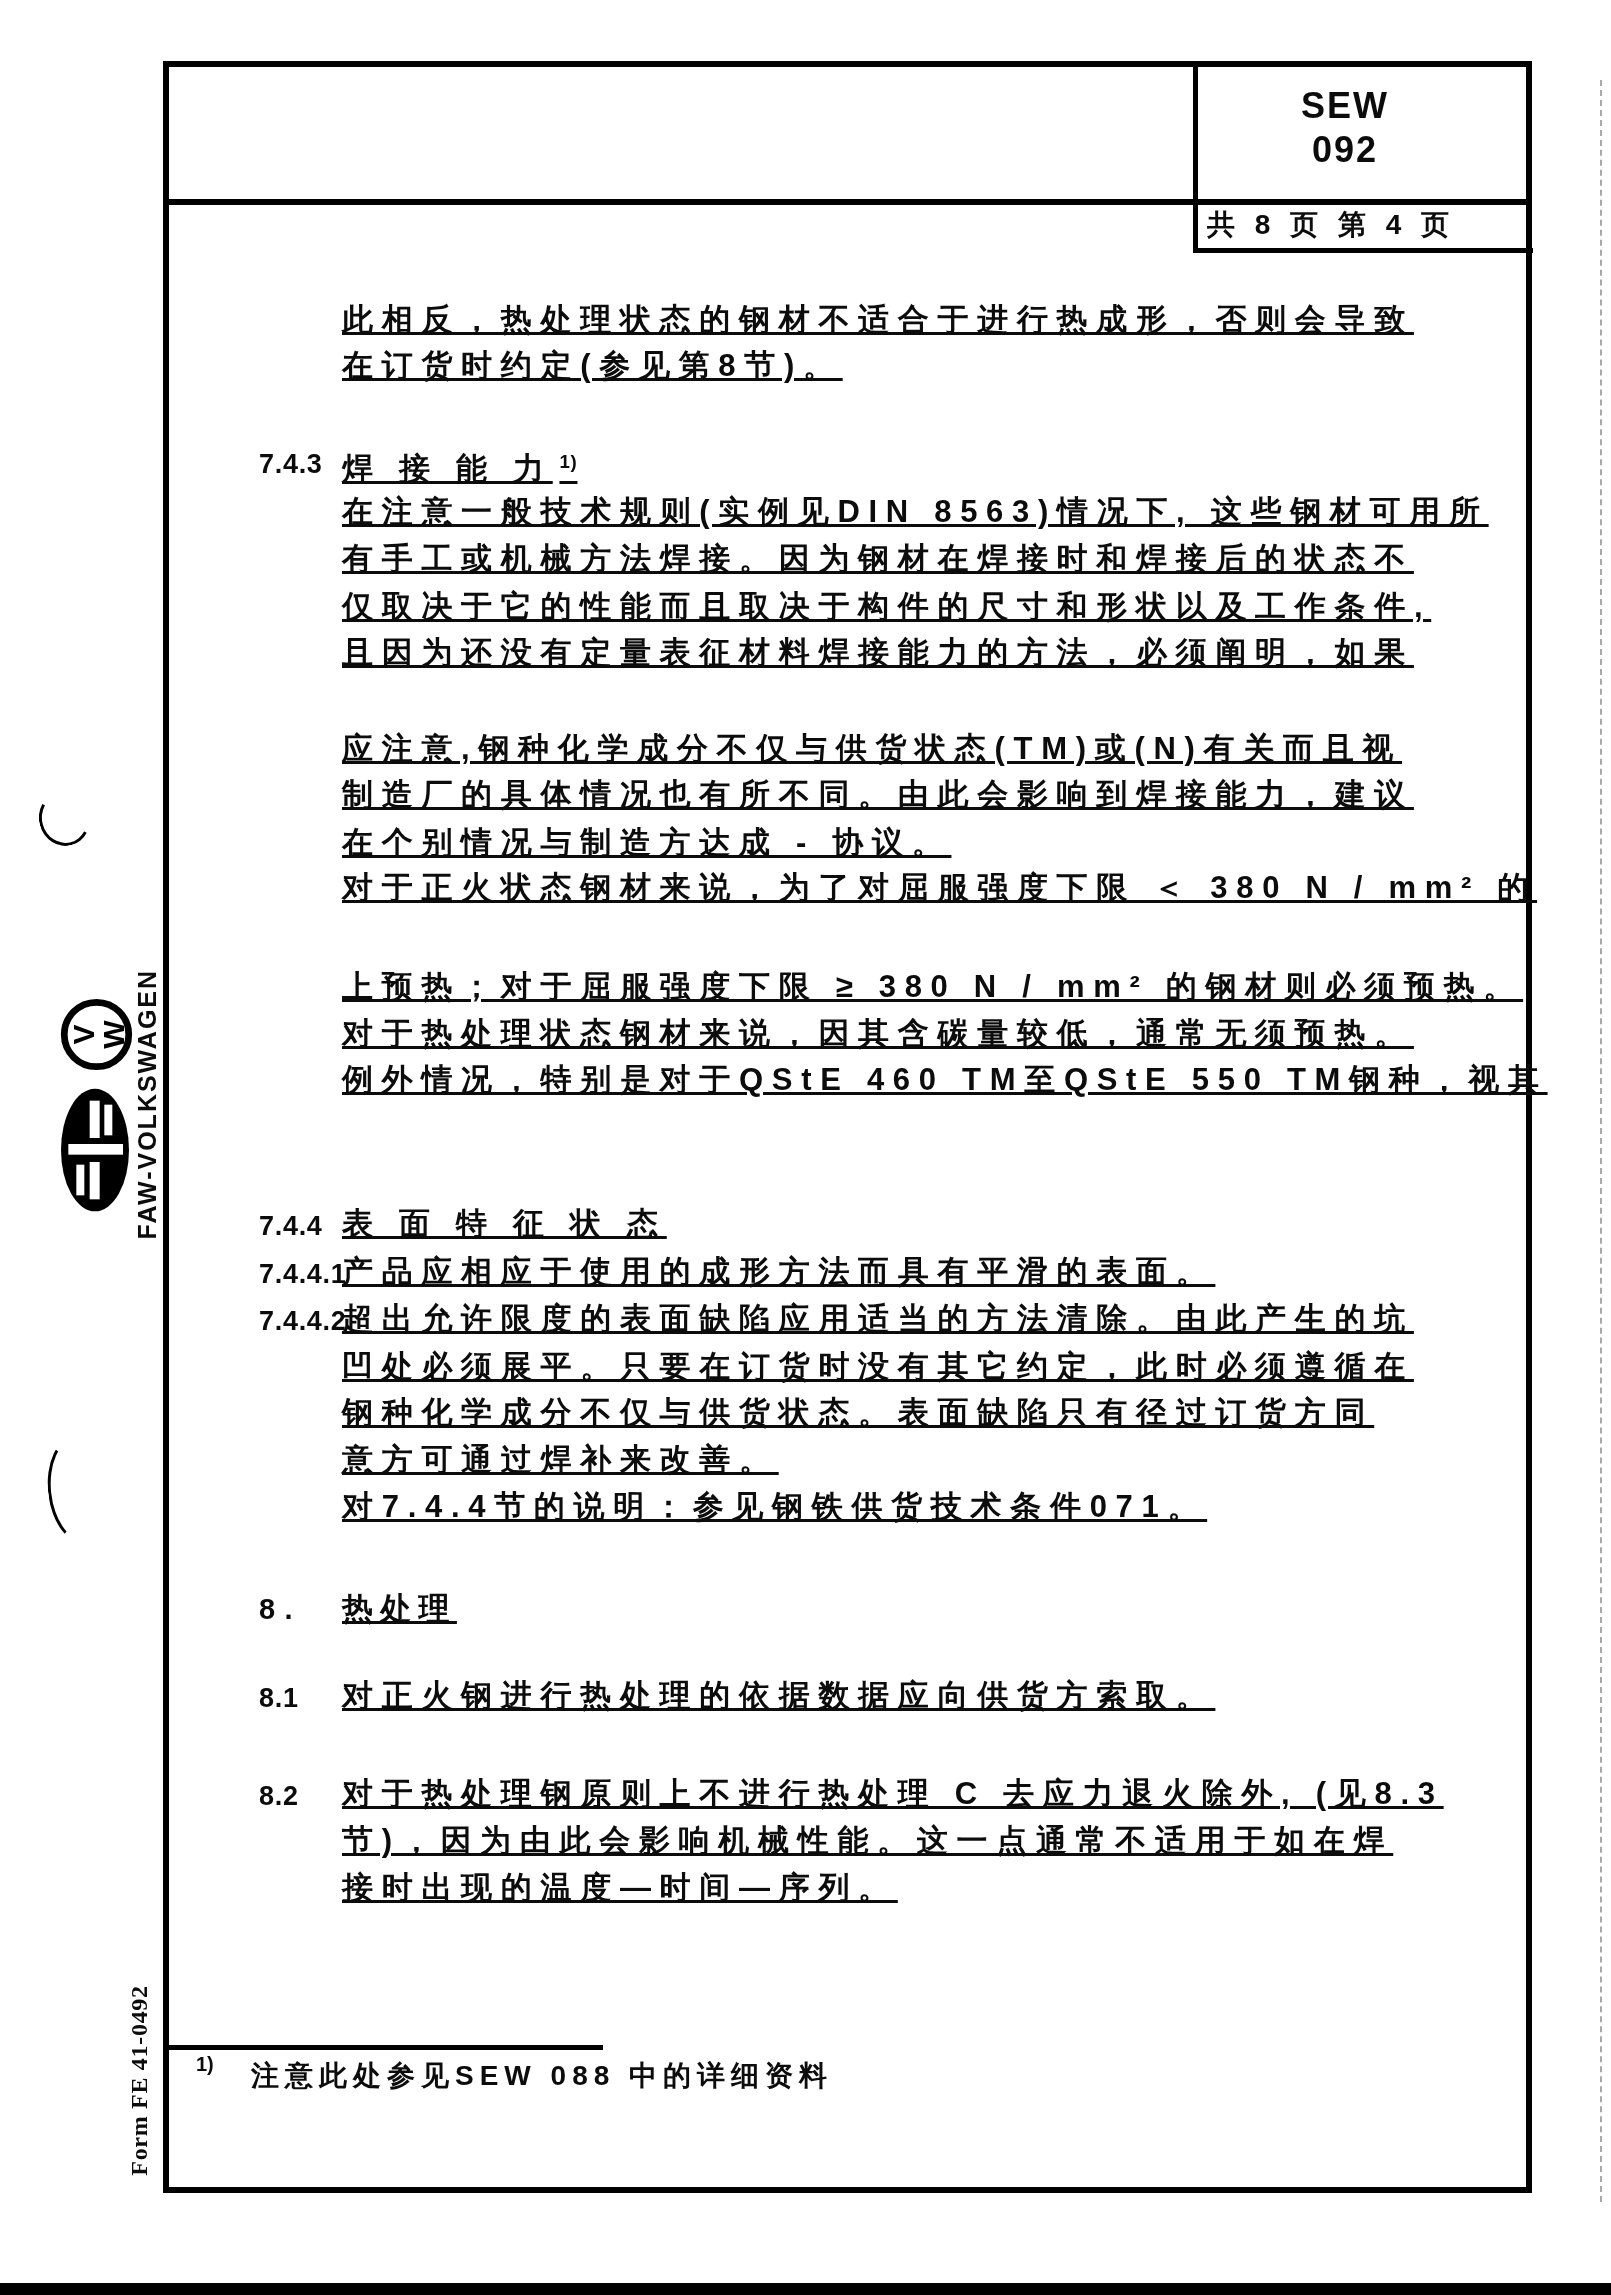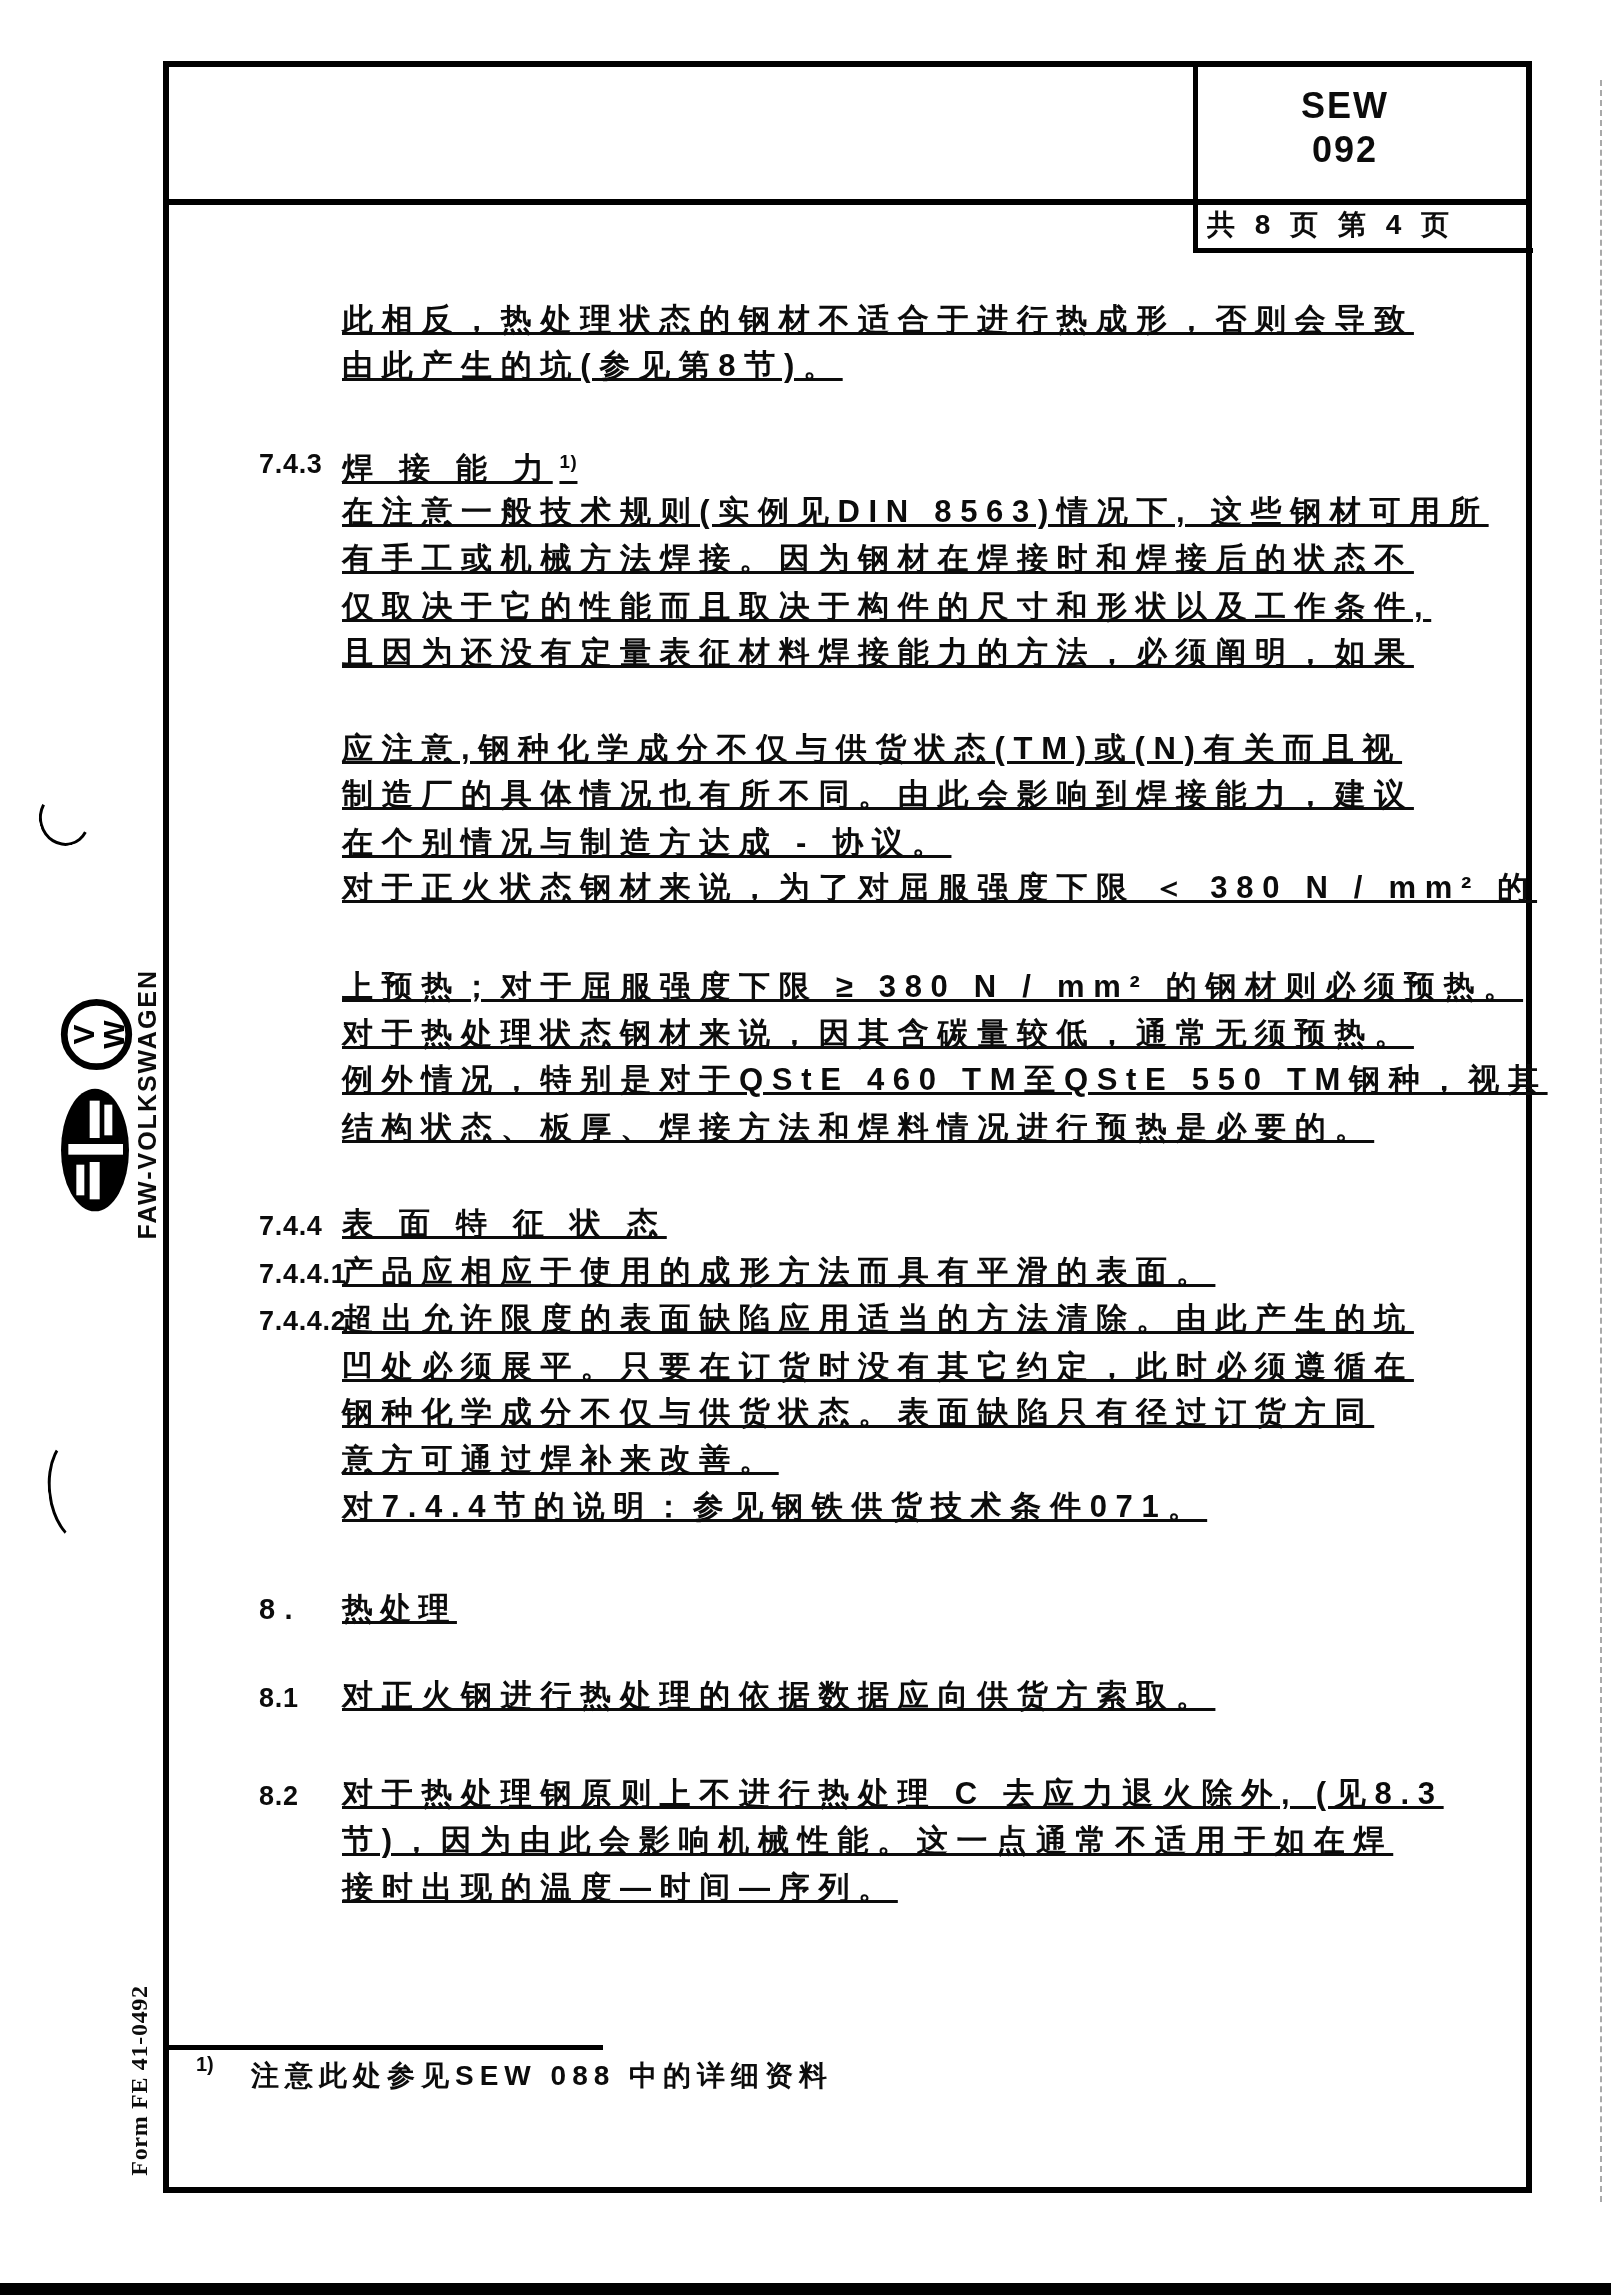--- a/index.html
+++ b/index.html
@@ -67,37 +67,36 @@
   <div class="sew-vline"></div>
   <div class="sew-bottom"></div>
 
   <div class="sew-title">
     <div>SEW</div>
     <div>092</div>
   </div>
   <div class="page-info">共 8 页  第 4 页</div>
 
   <div class="line" style="top:300px"><span class="txt">此相反，热处理状态的钢材不适合于进行热成形，否则会导致</span></div>
-  <div class="line" style="top:346px"><span class="txt">由此产生的坑(参见第8节)。</span></div>
+  <div class="line" style="top:346px"><span class="txt">在订货时约定(参见第8节)。</span></div>
 
   <div class="line" style="top:442px">
     <span class="num">7.4.3</span><span class="txt">焊 接 能 力</span><sup class="fnref">1)</sup>
   </div>
   <div class="line" style="top:492px"><span class="txt">在注意一般技术规则(实例见DIN 8563)情况下, 这些钢材可用所</span></div>
   <div class="line" style="top:539px"><span class="txt">有手工或机械方法焊接。因为钢材在焊接时和焊接后的状态不</span></div>
   <div class="line" style="top:587px"><span class="txt">仅取决于它的性能而且取决于构件的尺寸和形状以及工作条件,</span></div>
   <div class="line" style="top:633px"><span class="txt">且因为还没有定量表征材料焊接能力的方法，必须阐明，如果</span></div>
   <div class="line" style="top:729px"><span class="txt">应注意,钢种化学成分不仅与供货状态(TM)或(N)有关而且视</span></div>
   <div class="line" style="top:775px"><span class="txt">制造厂的具体情况也有所不同。由此会影响到焊接能力，建议</span></div>
   <div class="line" style="top:823px"><span class="txt">在个别情况与制造方达成 - 协议。</span></div>
   <div class="line" style="top:868px"><span class="txt">对于正火状态钢材来说，为了对屈服强度下限 ＜ 380 N / mm² 的</span></div>
   <div class="line" style="top:967px"><span class="txt">上预热；对于屈服强度下限 ≥ 380 N / mm² 的钢材则必须预热。</span></div>
   <div class="line" style="top:1014px"><span class="txt">对于热处理状态钢材来说，因其含碳量较低，通常无须预热。</span></div>
   <div class="line" style="top:1060px"><span class="txt">例外情况，特别是对于QStE 460 TM至QStE 550 TM钢种，视其</span></div>
-  <div class="line" style="top:1108px"><span class="txt">结构状态、板厚、焊接方法和焊料情况进行预热是必要的。</span></div>
 
   <div class="line" style="top:1204px">
     <span class="num">7.4.4</span><span class="txt">表 面 特 征 状 态</span>
   </div>
   <div class="line" style="top:1252px">
     <span class="num">7.4.4.1</span><span class="txt">产品应相应于使用的成形方法而具有平滑的表面。</span>
   </div>
   <div class="line" style="top:1299px">
     <span class="num">7.4.4.2</span><span class="txt">超出允许限度的表面缺陷应用适当的方法清除。由此产生的坑</span>
   </div>

